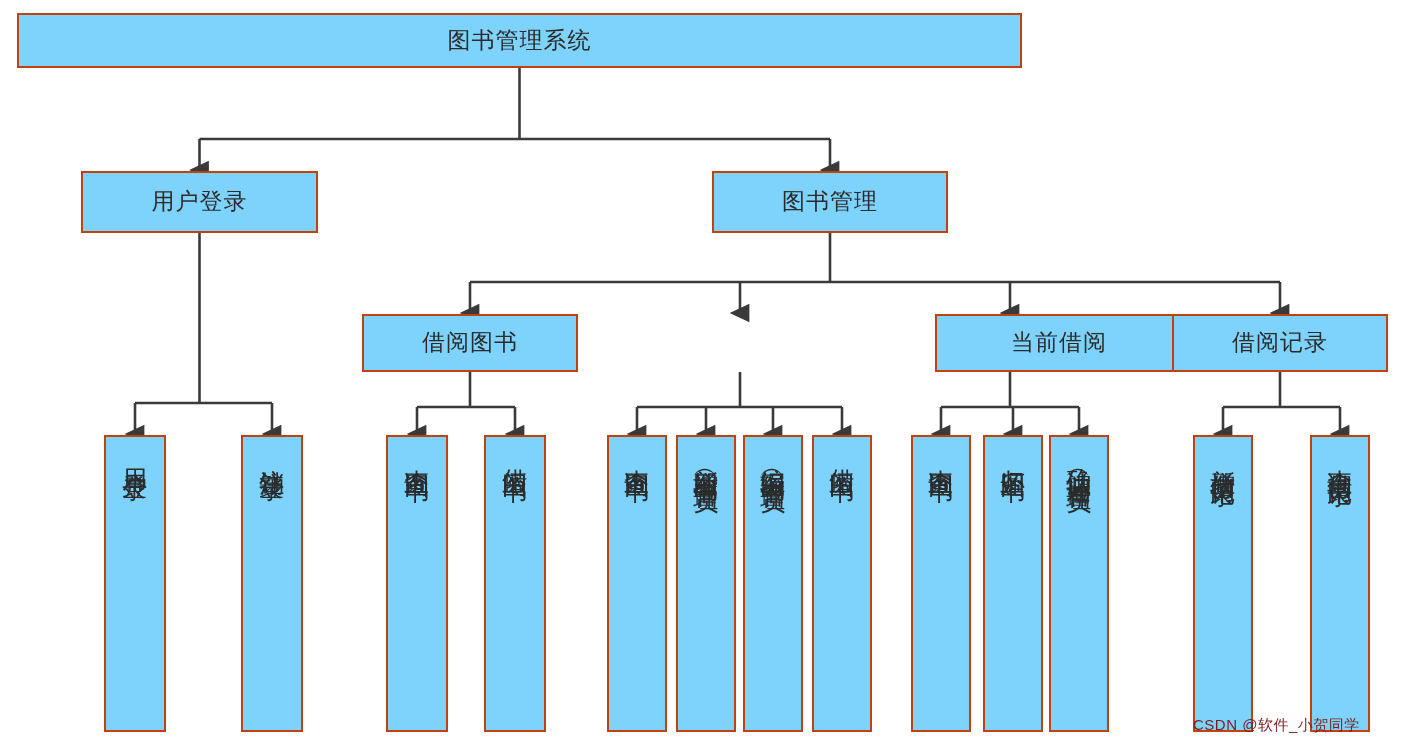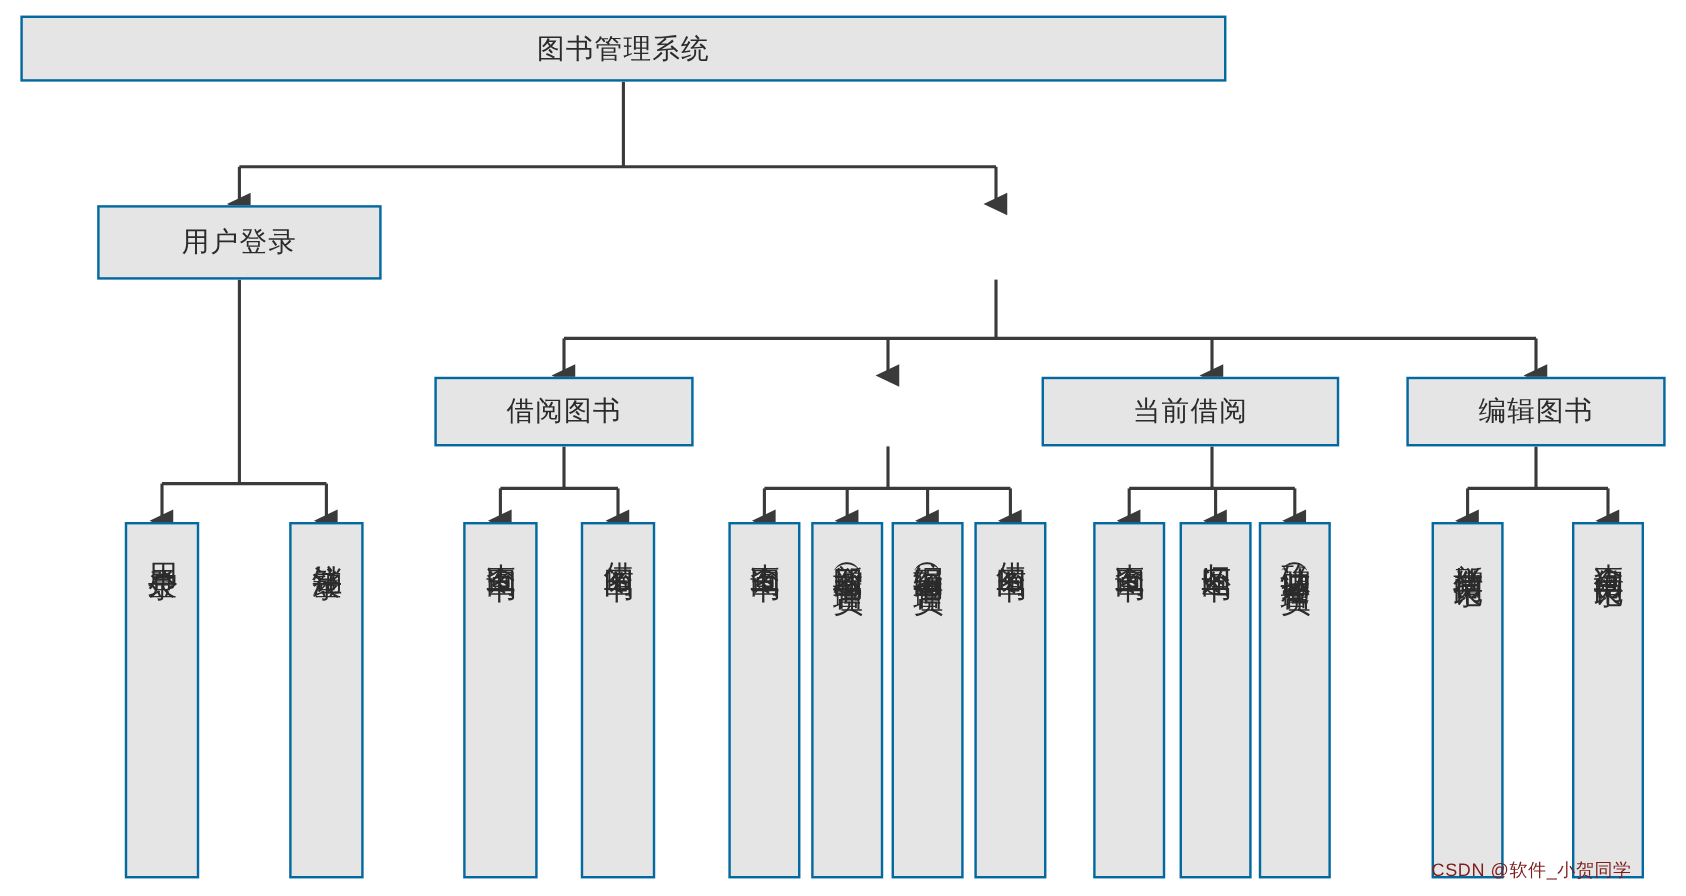--- a/index.html
+++ b/index.html
@@ -21,22 +21,22 @@
     position: absolute;
     left: 0;
     top: 0;
     width: 1405px;
     height: 747px;
     pointer-events: none;
   }
   .node {
     position: absolute;
     box-sizing: border-box;
-    background: #e5e5e5;
-    border: 2px solid #0369a1;
+    background: #7dd3fc;
+    border: 2px solid #c2410c;
     display: flex;
     align-items: center;
     justify-content: center;
     color: #2b2b2b;
   }
   .node .label {
     display: block;
     text-align: center;
     line-height: 1.18;
     color: #2b2b2b;
@@ -118,32 +118,35 @@
   </svg>
 
   <div class="node node-root horiz" style="left:17px; top:13px; width:1005px; height:55px;">
     <span class="label">图书管理系统</span>
   </div>
 
   <div class="node horiz" style="left:81px; top:171px; width:237px; height:62px;">
     <span class="label">用户登录</span>
   </div>
 
+  <div class="node horiz" style="left:712px; top:171px; width:236px; height:62px;">
+    <span class="label">图书管理</span>
+  </div>
 
   <div class="node horiz" style="left:362px; top:314px; width:216px; height:58px;">
     <span class="label">借阅图书</span>
   </div>
 
 
-  <div class="node horiz" style="left:868px; top:314px; width:248px; height:58px;justify-content:center;">
+  <div class="node horiz" style="left:935px; top:314px; width:248px; height:58px;justify-content:center;">
     <span class="label">当前借阅</span>
   </div>
 
   <div class="node horiz" style="left:1172px; top:314px; width:216px; height:58px;">
-    <span class="label">编辑图书</span>
+    <span class="label">借阅记录</span>
   </div>
 
   <div class="node vert" style="left:104px; top:435px; width:62px; height:297px;">
     <span class="label">用户登录</span>
   </div>
 
   <div class="node vert" style="left:241px; top:435px; width:62px; height:297px;">
     <span class="label">注销登录</span>
   </div>
 

